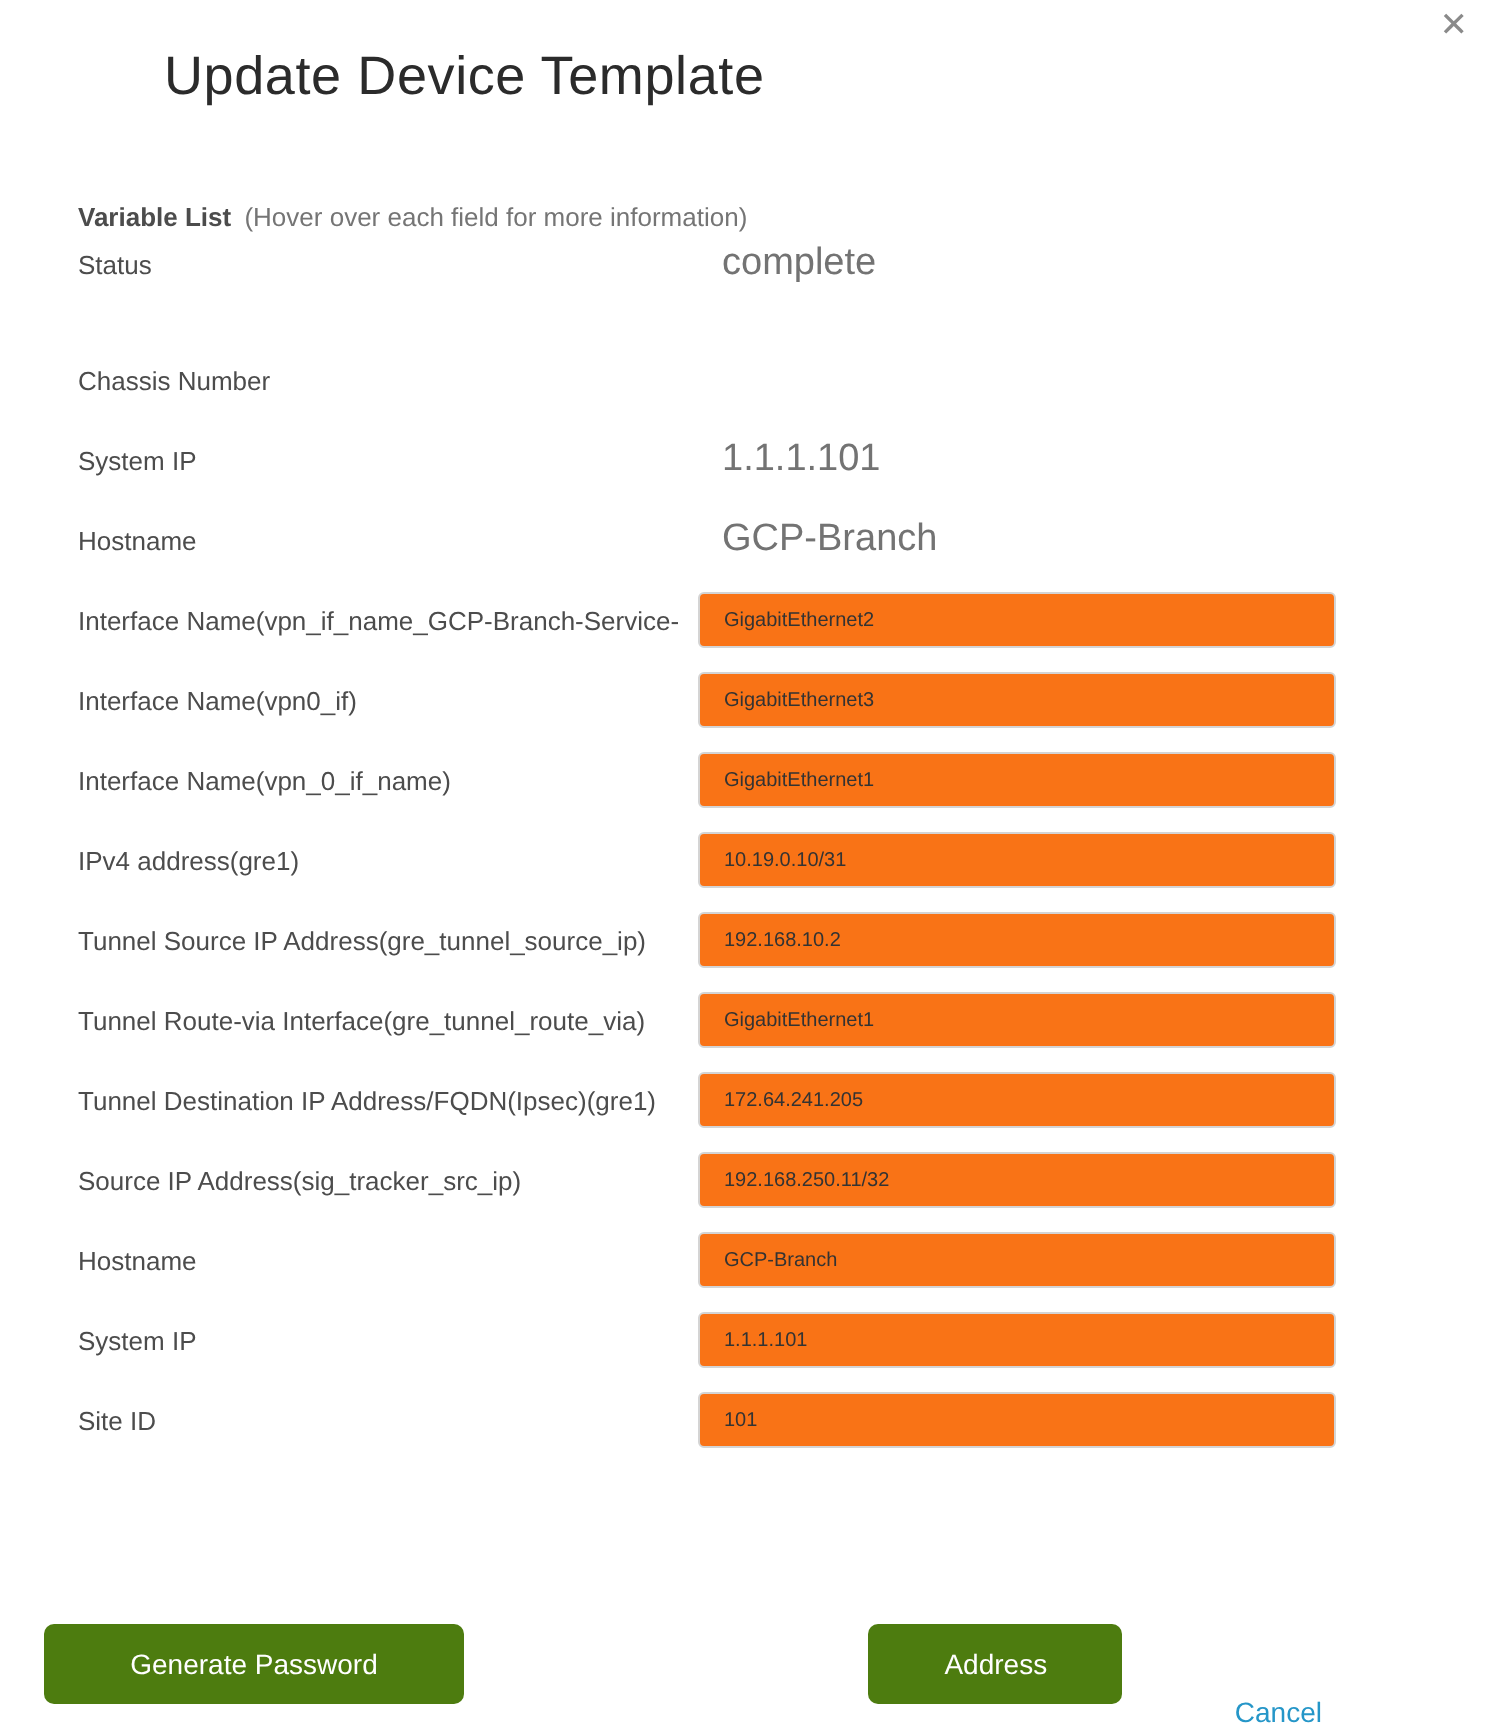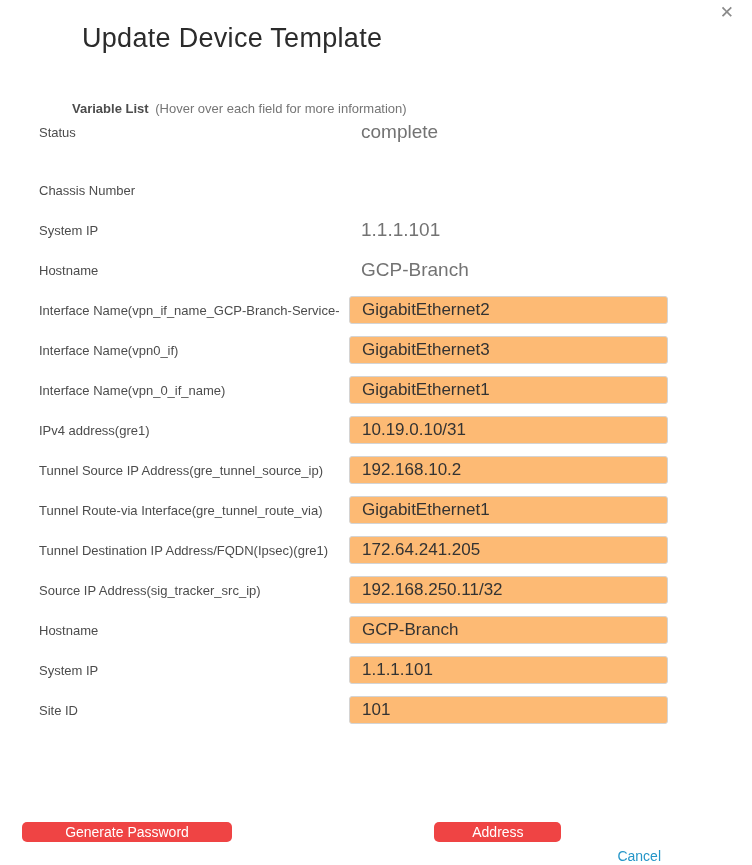--- a/index.html
+++ b/index.html
@@ -29,21 +29,20 @@
     font-weight: 200;
     color: #2b2b2b;
     letter-spacing: 0.3px;
     line-height: 32px;
     margin-left: 43px;
   }
   .section-head {
     margin-top: 46px;
     font-size: 13px;
     line-height: 18px;
-    margin-left: 33px;
   }
   .head-bold { font-weight: bold; color: #4c4c4c; }
   .head-hint { color: #757575; margin-left: 3px; }
   .rows { }
   .row {
     display: flex;
     align-items: center;
     height: 28px;
     margin-bottom: 12px;
   }
@@ -60,42 +59,42 @@
     font-size: 19px;
     color: #737373;
     padding-left: 12px;
     white-space: nowrap;
   }
   .field-input {
     flex: 1 1 auto;
     height: 28px;
     border: 1px solid #d4d4d4;
     border-radius: 3px;
-    background: #fdba74;
+    background: #f97316;
     padding: 0 10px 0 12px;
     font-family: "Liberation Sans", "DejaVu Sans", sans-serif;
-    font-size: 17px;
+    font-size: 10px;
     color: #333333;
     outline: none;
   }
   .footer {
     position: absolute;
     left: 0; right: 0;
     top: 800px;
     display: flex;
     align-items: center;
     justify-content: space-between;
     padding: 0 91px 0 22px;
   }
   .btn {
-    background: #ef4444;
+    background: #4d7c0f;
     color: #ffffff;
     border: none;
     border-radius: 5px;
-    height: 20px;
+    height: 40px;
     font-family: "Liberation Sans", "DejaVu Sans", sans-serif;
     font-size: 14px;
     cursor: pointer;
   }
   .btn-wide { width: 210px; }
   .btn-update { width: 127px; }
   .footer-right {
     display: flex;
     align-items: center;
     gap: 56px;

